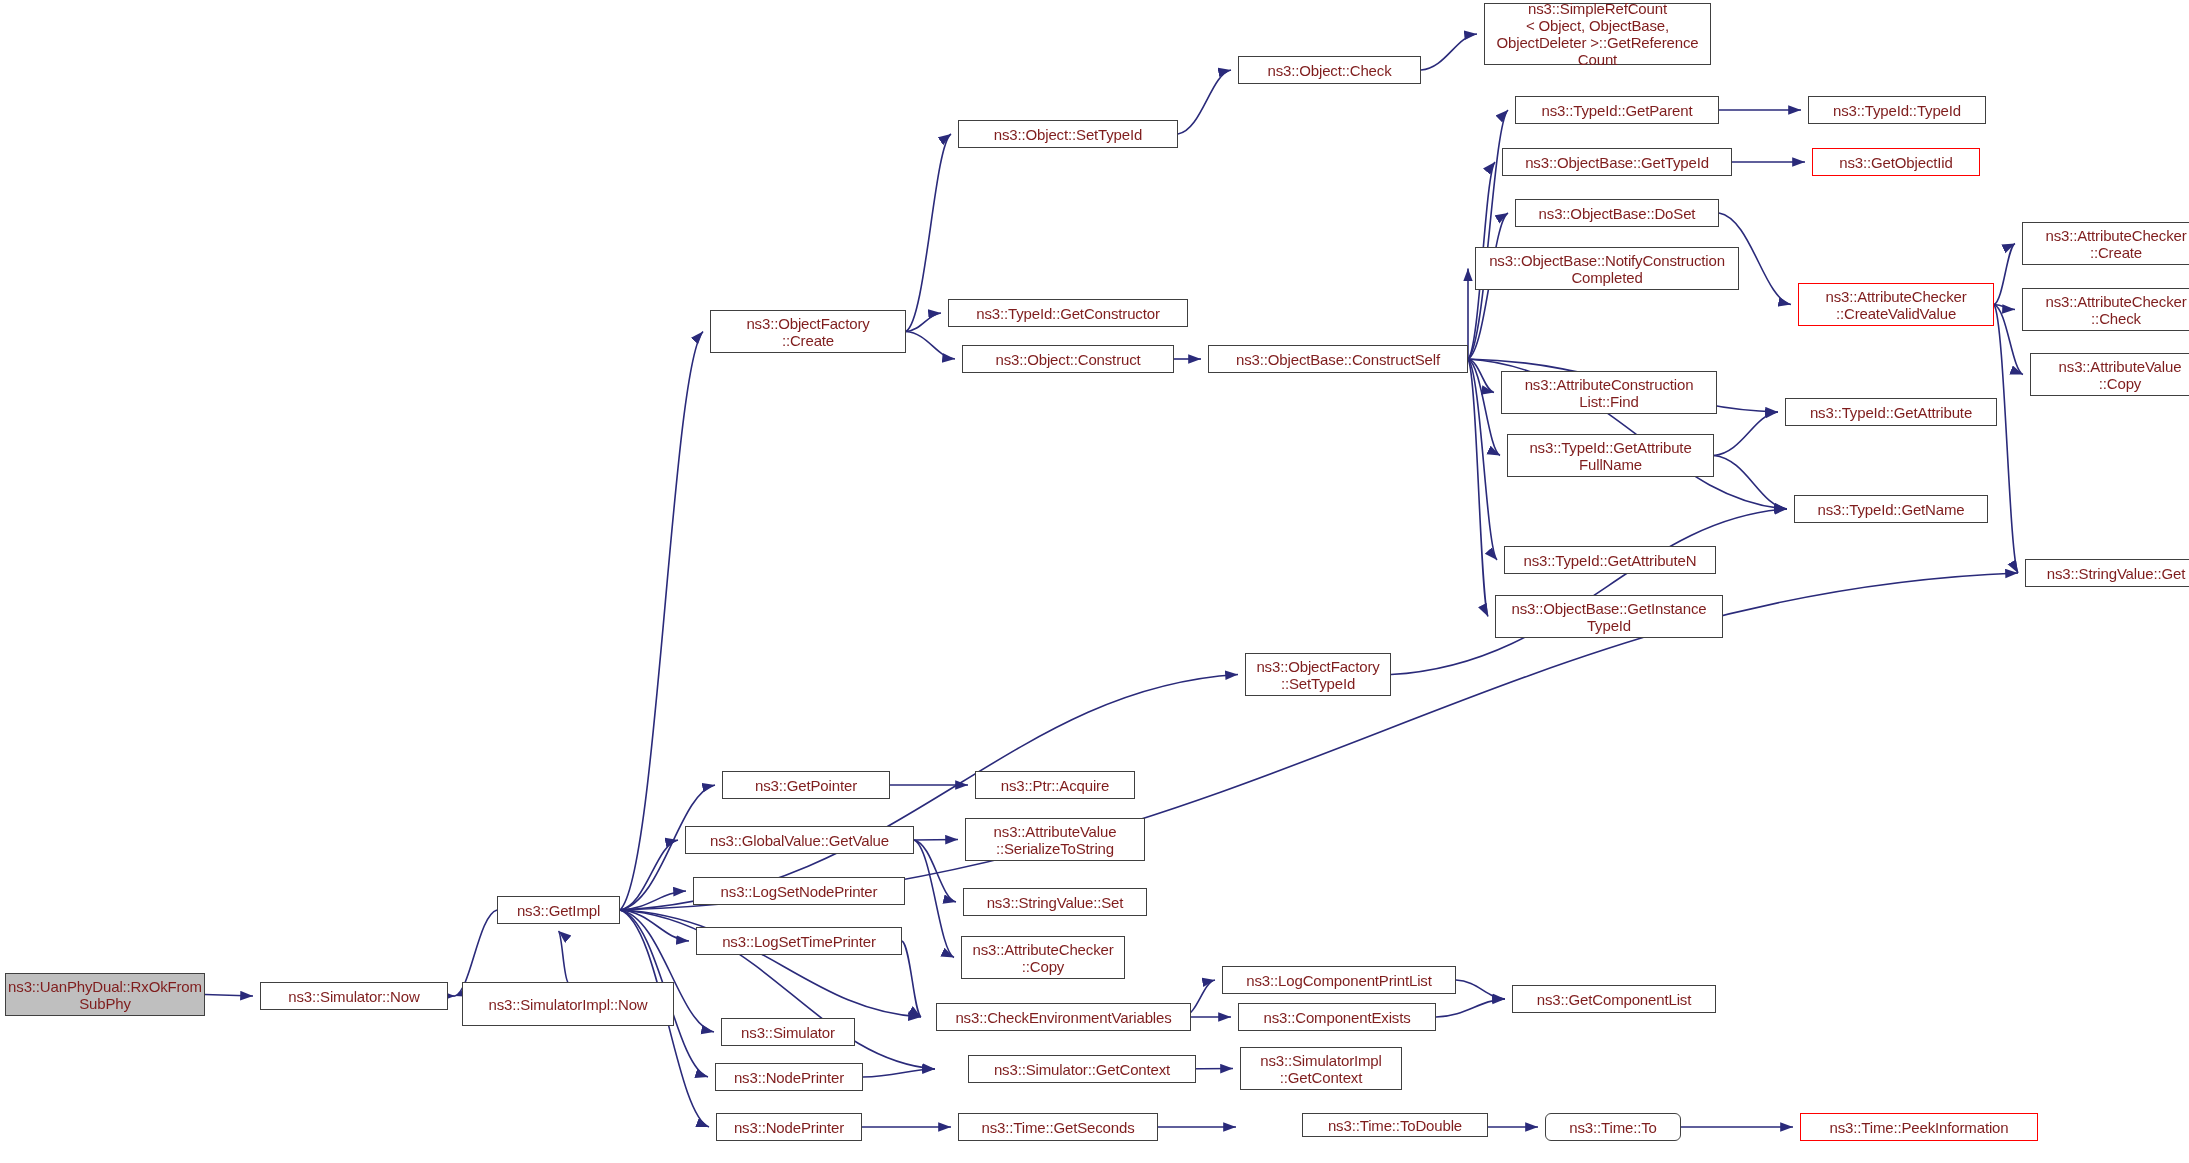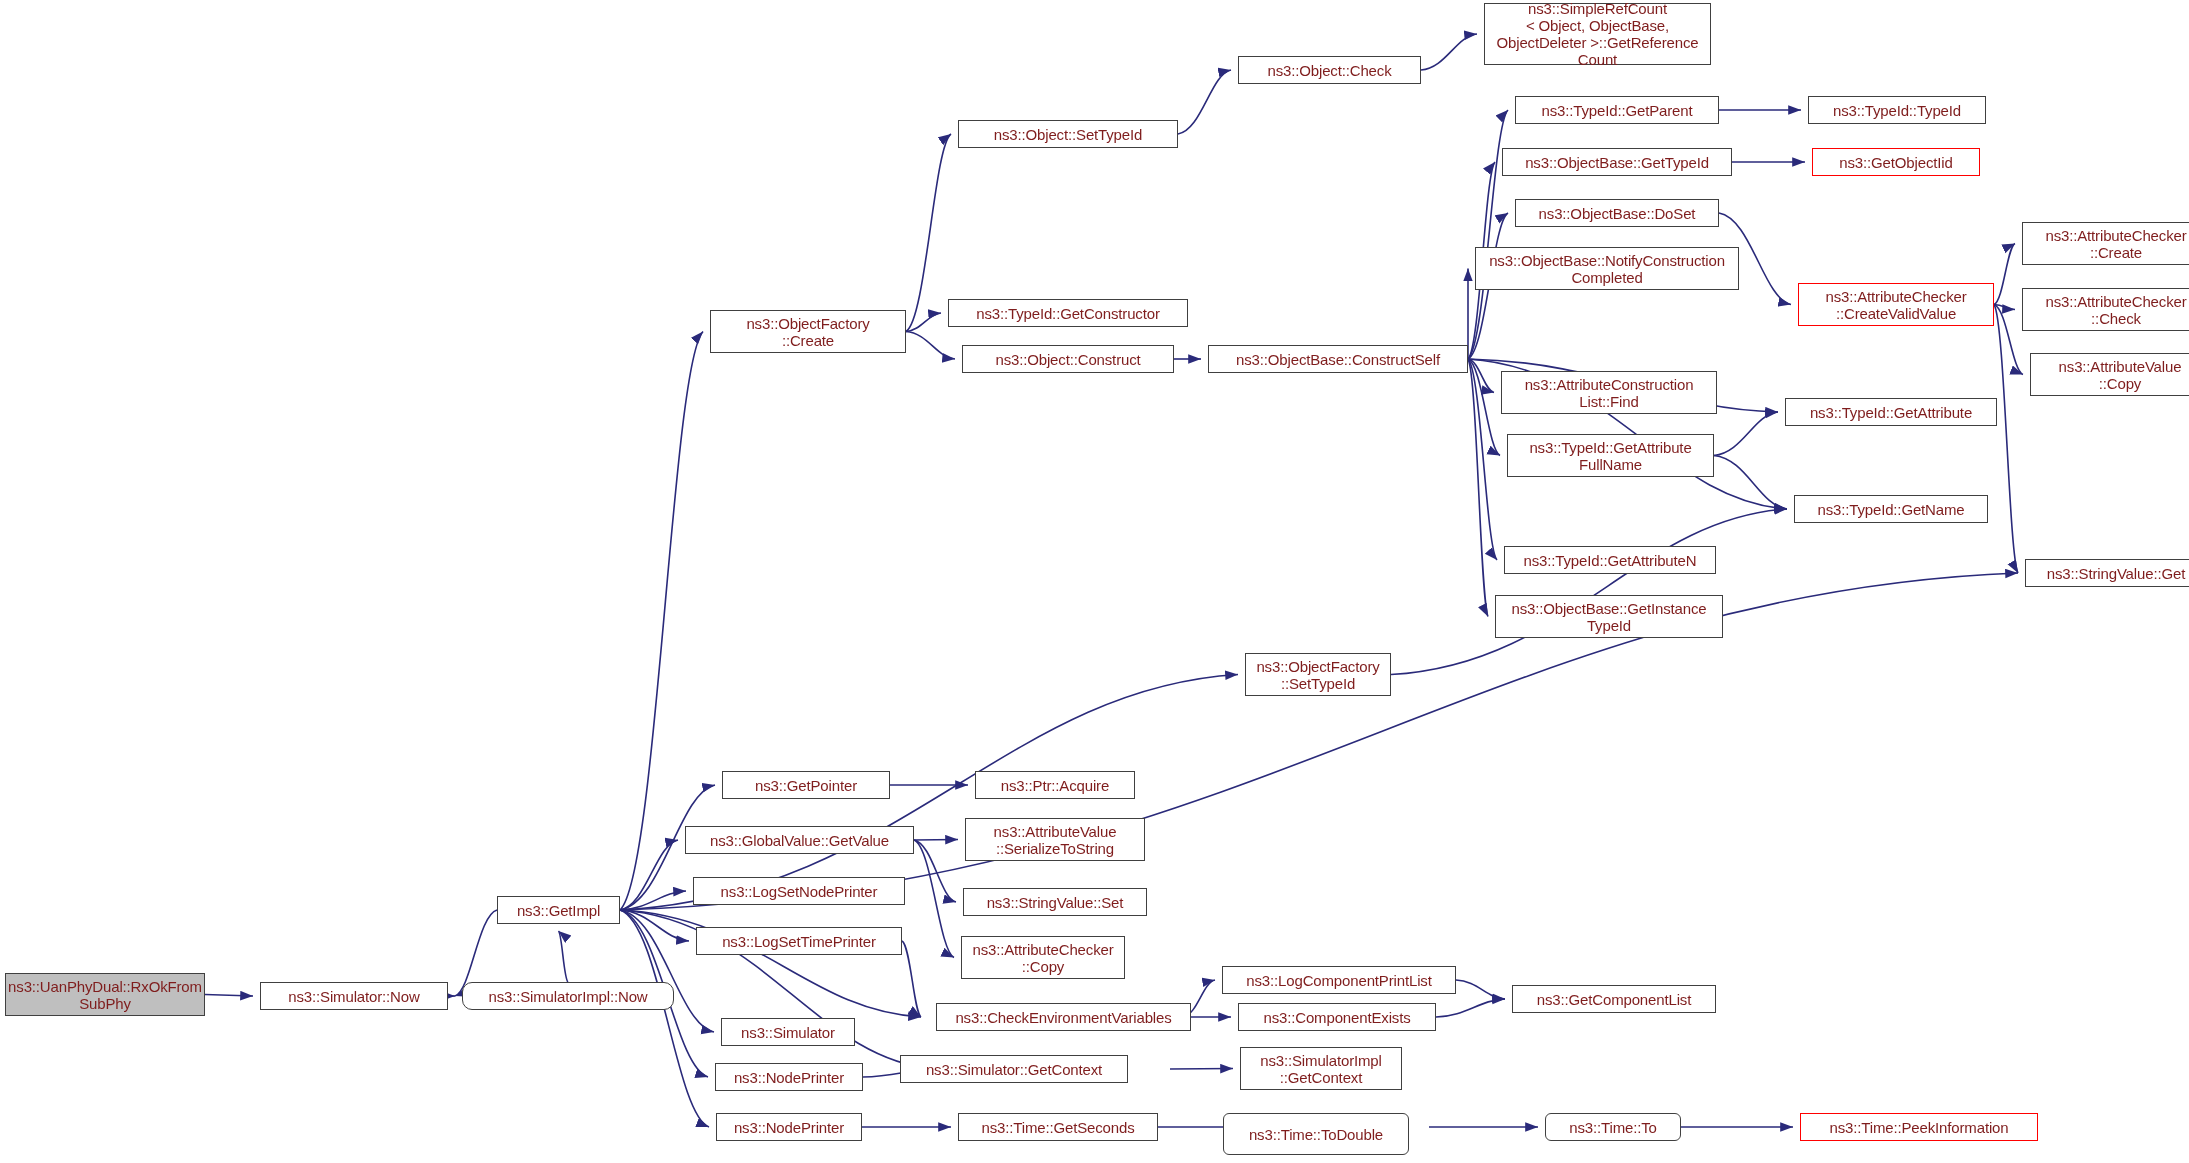--- a/index.html
+++ b/index.html
@@ -97,21 +97,21 @@
         <path d="M862,1127 L951,1127" fill="none" stroke="#2a2a7a" stroke-width="1.6" marker-end="url(#arrow)"></path>
         <path d="M1158,1127 L1236,1127" fill="none" stroke="#2a2a7a" stroke-width="1.6" marker-end="url(#arrow)"></path>
         <path d="M1429,1127 L1538,1127" fill="none" stroke="#2a2a7a" stroke-width="1.6" marker-end="url(#arrow)"></path>
         <path d="M1681,1127 L1793,1127" fill="none" stroke="#2a2a7a" stroke-width="1.6" marker-end="url(#arrow)"></path>
       </g>
   </svg>
   <div id="node-layer">
       <div class="node root" style="left: 5px; top: 973px; width: 200px; height: 43px;">ns3::UanPhyDual::RxOkFrom
 SubPhy</div>
       <div class="node" style="left: 260px; top: 982px; width: 188px; height: 28px;">ns3::Simulator::Now</div>
-      <div class="node" style="left: 462px; top: 982px; width: 212px; height: 28px; border-radius: 10px;">ns3::SimulatorImpl::Now</div>
+      <div class="node" style="left: 462px; top: 982px; width: 212px; height: 44px;">ns3::SimulatorImpl::Now</div>
       <div class="node" style="left: 497px; top: 896px; width: 123px; height: 28px;">ns3::GetImpl</div>
       <div class="node" style="left: 710px; top: 310px; width: 196px; height: 43px;">ns3::ObjectFactory
 ::Create</div>
       <div class="node" style="left: 958px; top: 120px; width: 220px; height: 28px;">ns3::Object::SetTypeId</div>
       <div class="node" style="left: 1238px; top: 56px; width: 183px; height: 28px;">ns3::Object::Check</div>
       <div class="node" style="left: 1484px; top: 3px; width: 227px; height: 62px;">ns3::SimpleRefCount
 &lt; Object, ObjectBase,
 ObjectDeleter &gt;::GetReference
 Count</div>
       <div class="node" style="left: 948px; top: 299px; width: 240px; height: 28px;">ns3::TypeId::GetConstructor</div>
@@ -153,22 +153,22 @@
       <div class="node" style="left: 963px; top: 888px; width: 184px; height: 28px;">ns3::StringValue::Set</div>
       <div class="node" style="left: 696px; top: 927px; width: 206px; height: 28px;">ns3::LogSetTimePrinter</div>
       <div class="node" style="left: 961px; top: 936px; width: 164px; height: 43px;">ns3::AttributeChecker
 ::Copy</div>
       <div class="node" style="left: 928px; top: 1003px; width: 255px; height: 28px; margin-left: 8px;">ns3::CheckEnvironmentVariables</div>
       <div class="node" style="left: 1222px; top: 966px; width: 234px; height: 28px;">ns3::LogComponentPrintList</div>
       <div class="node" style="left: 1238px; top: 1003px; width: 198px; height: 28px;">ns3::ComponentExists</div>
       <div class="node" style="left: 1512px; top: 985px; width: 204px; height: 28px;">ns3::GetComponentList</div>
       <div class="node" style="left: 721px; top: 1018px; width: 134px; height: 28px;">ns3::Simulator</div>
       <div class="node" style="left: 715px; top: 1063px; width: 148px; height: 28px;">ns3::NodePrinter</div>
-      <div class="node" style="left: 900px; top: 1055px; width: 228px; height: 28px;">ns3::Simulator::GetContext</div>
+      <div class="node" style="left: 968px; top: 1055px; width: 228px; height: 28px;">ns3::Simulator::GetContext</div>
       <div class="node" style="left: 1240px; top: 1047px; width: 162px; height: 43px;">ns3::SimulatorImpl
 ::GetContext</div>
       <div class="node" style="left: 716px; top: 1113px; width: 146px; height: 28px;">ns3::NodePrinter</div>
       <div class="node" style="left: 958px; top: 1113px; width: 200px; height: 28px;">ns3::Time::GetSeconds</div>
-      <div class="node" style="left: 1223px; top: 1113px; width: 186px; height: 42px; border-radius: 6px;">ns3::Time::ToDouble</div>
+      <div class="node" style="left: 1302px; top: 1113px; width: 186px; height: 24px;">ns3::Time::ToDouble</div>
       <div class="node" style="left: 1545px; top: 1113px; width: 136px; height: 28px; border-radius: 6px;">ns3::Time::To</div>
       <div class="node hot" style="left: 1800px; top: 1113px; width: 238px; height: 28px;">ns3::Time::PeekInformation</div>
     </div>
 </div>
 
 </body></html>

